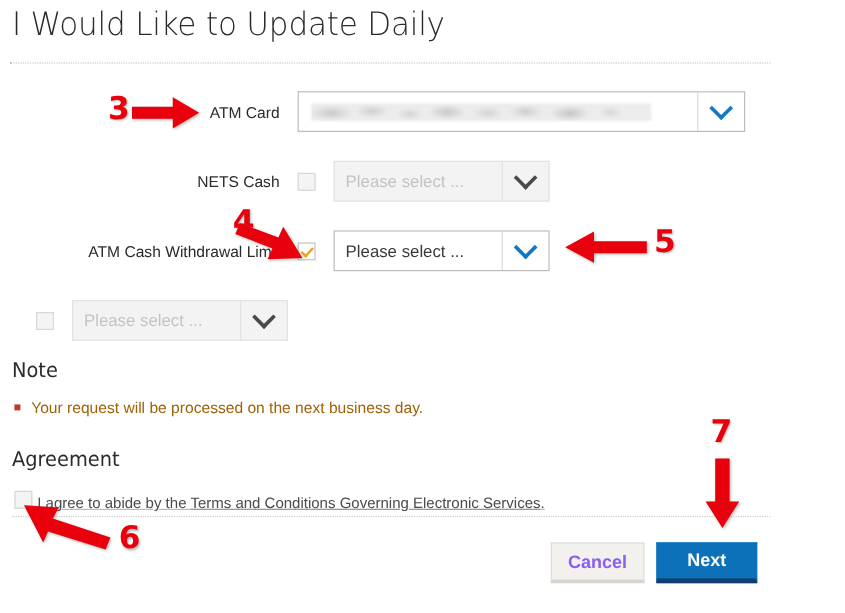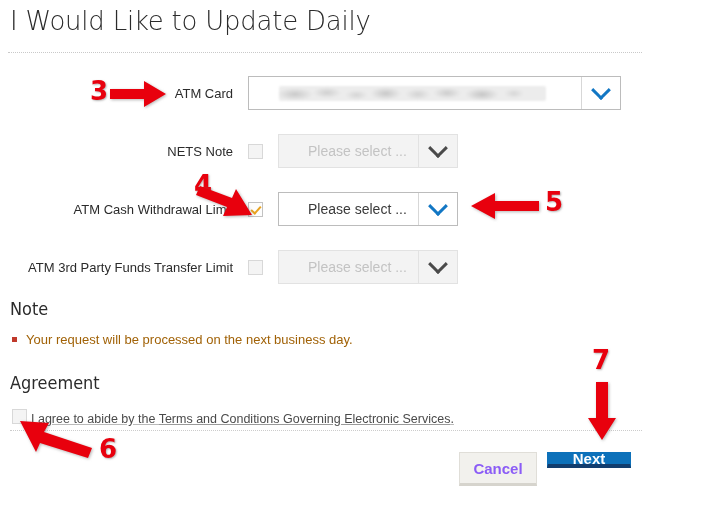--- a/index.html
+++ b/index.html
@@ -83,21 +83,20 @@
 
   
   .sel {
     box-sizing: border-box;
     height: 34px;
     border: 1px solid #bcbcbc;
     background: #ffffff;
     display: flex;
     align-items: stretch;
     position: relative;
-    padding-left: 20px;
   }
   .sel .sel-text {
     flex: 1;
     display: flex;
     align-items: center;
     padding-left: 9px;
     font-size: 14px;
     color: #3a3a3a;
     white-space: nowrap;
     overflow: hidden;
@@ -240,21 +239,21 @@
     <div class="sel-text">
       <div class="redacted"></div>
     </div>
     <div class="sel-arrow">
       <span class="chev"></span>
     </div>
   </div>
 </div>
 
 <div class="form-row" style="left:140px; top:134px; width:340px;">
-  <div class="field-label" style="width:93px;">NETS Note</div>
+  <div class="field-label" style="width:93px;">NETS Cash</div>
   <div style="width:15px; margin-left:15px; display:flex; align-items:center;">
     <span class="cb disabled"></span>
   </div>
   <div class="sel disabled" style="margin-left:15px; width:180px;">
     <div class="sel-text">Please select ...</div>
     <div class="sel-arrow">
       <span class="chev"></span>
     </div>
   </div>
 </div>
@@ -266,21 +265,20 @@
   </div>
   <div class="sel" style="margin-left:15px; width:180px;">
     <div class="sel-text">Please select ...</div>
     <div class="sel-arrow">
       <span class="chev"></span>
     </div>
   </div>
 </div>
 
 <div class="form-row" style="left:15px; top:250px; width:465px;">
-  <div class="field-label" style="width:218px;">ATM 3rd Party Funds Transfer Limit</div>
   <div style="width:15px; margin-left:15px; display:flex; align-items:center;">
     <span class="cb disabled"></span>
   </div>
   <div class="sel disabled" style="margin-left:15px; width:180px;">
     <div class="sel-text">Please select ...</div>
     <div class="sel-arrow">
       <span class="chev"></span>
     </div>
   </div>
 </div>
@@ -290,21 +288,21 @@
 <div class="note-item" style="left:26px; top:332px;">Your request will be processed on the next business day.</div>
 
 <div class="section-head" style="left:10px; top:373px;">Agreement</div>
 <div style="position:absolute; left:12px; top:409px; width:15px; height:15px;">
   <span class="cb disabled" style="width:15px;height:15px;"></span>
 </div>
 <div class="agree-line" style="left:31px; top:412px;"><span>I agree to abide by the </span><a class="agree-link" href="#">Terms and Conditions Governing Electronic Services</a><span>.</span></div>
 <div class="agree-rule" style="left:10px; top:430px; width:632px;"></div>
 
 <div class="btn btn-cancel" style="left:459px; top:452px; width:78px; height:34px;">Cancel</div>
-<div class="btn btn-next" style="left:547px; top:452px; width:84px; height:16px;">Next</div>
+<div class="btn btn-next" style="left:547px; top:452px; width:84px; height:34px;">Next</div>
 
 <div class="marker" style="left:90px; top:78px;">3</div>
 <svg class="arrow-svg" style="left:110px; top:80px;" width="62" height="30" viewBox="0 0 62 30">
   <polygon points="0,9 34,9 34,1 56,14 34,27 34,19 0,19" fill="#e8000d"></polygon>
 </svg>
 
 <div class="marker" style="left:194px; top:172px;">4</div>
 <svg class="arrow-svg" style="left:196px; top:176px;" width="70" height="48" viewBox="0 0 70 48">
   <polygon points="4,10 36,22 40,13 56,39 27,40 31,31 0,19" fill="#e8000d"></polygon>
 </svg>

